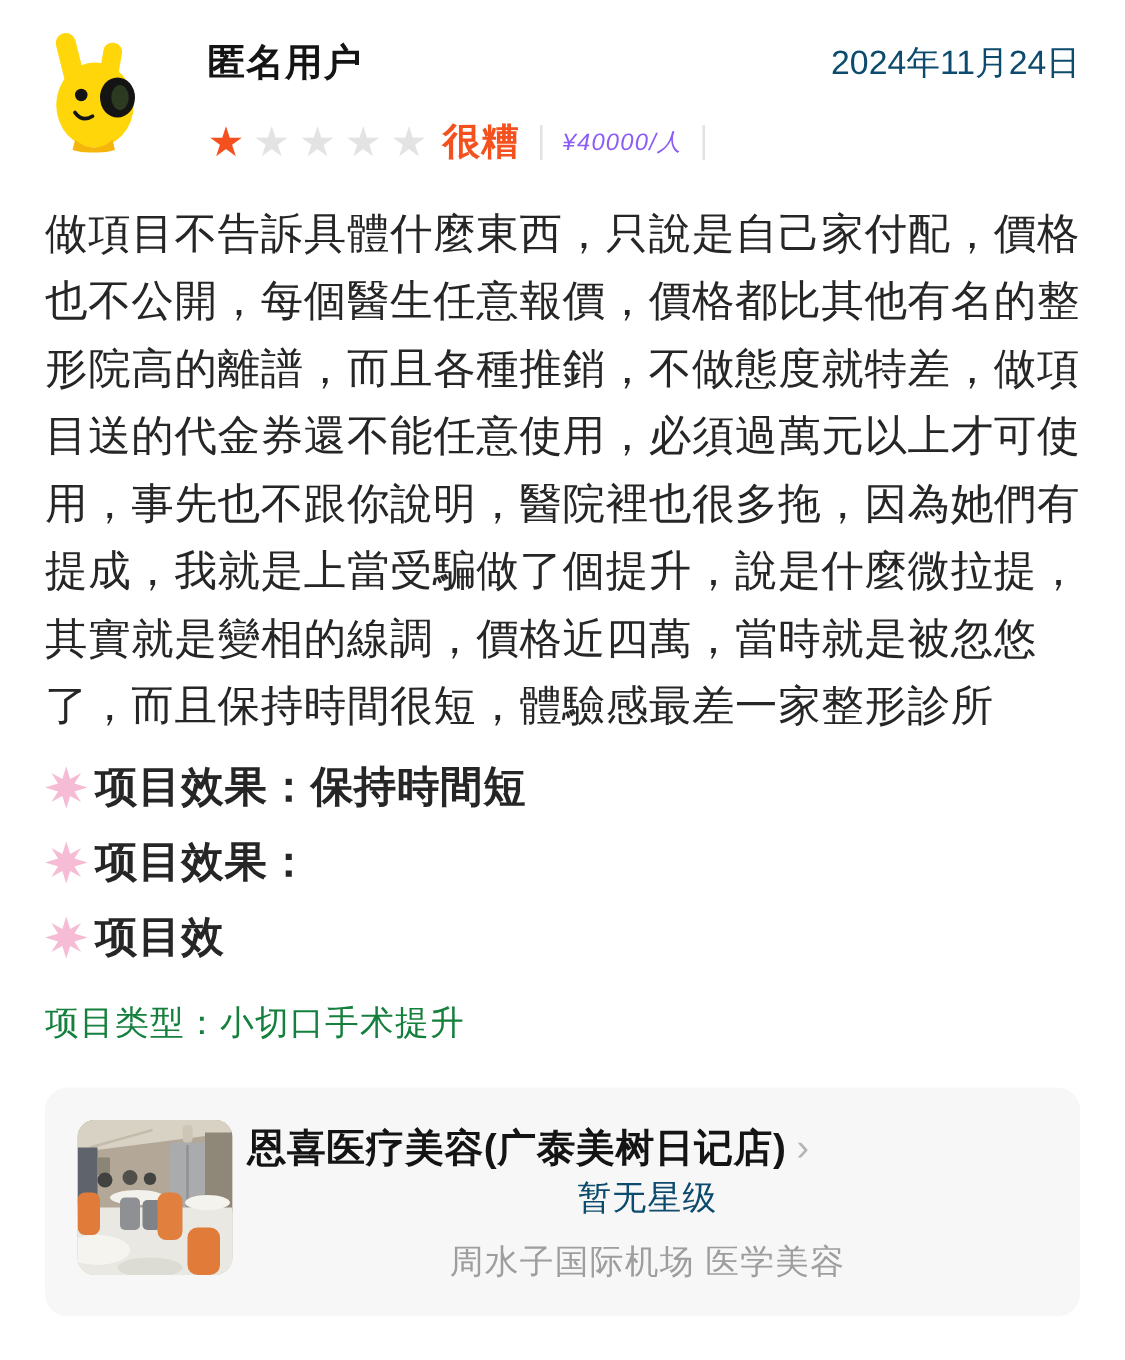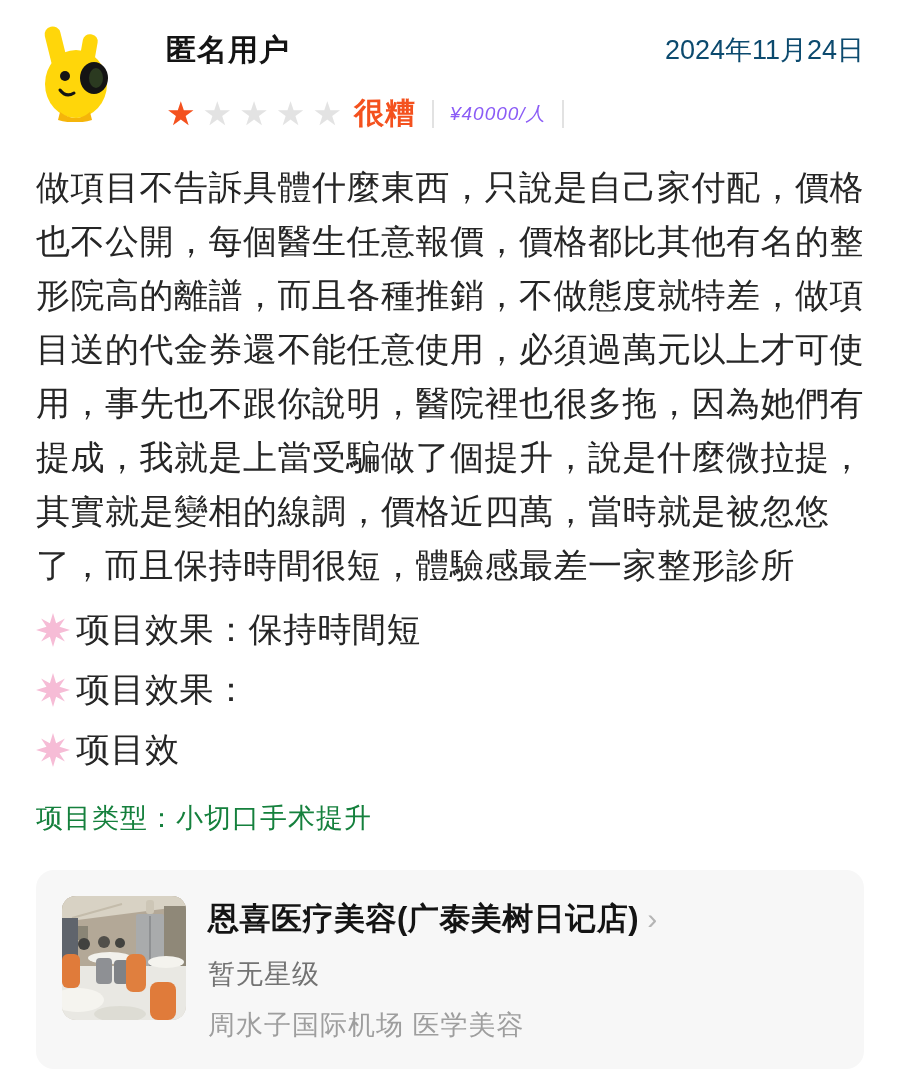--- a/index.html
+++ b/index.html
@@ -31,49 +31,50 @@
     margin-top:26px;
     font-size:34px;
     line-height:54px;
     color:#262626;
     letter-spacing:0.5px;
     word-break:break-all;
   }
 
   
   .tags { margin-top:8px; }
-  .tag-row { display:flex; align-items:center; height:60px; }
+  .tag-row { display:flex; align-items:center; height:60px;font-weight:bold; }
   .sparkle { width:34px; height:34px; margin-right:6px; flex:0 0 auto; }
   .tag-text { font-size:34px; color:#262626; letter-spacing:0.5px; }
 
   .project-type { margin-top:20px; font-size:27px; color:#15803d; letter-spacing:1px; }
 
   
   .shop-card {
     margin-top:34px;
     background:#f7f7f7;
     border-radius:18px;
     padding:26px;
     display:flex;
-    gap:22px;
+    gap:12px;
     cursor:pointer;
+    text-align:center;
   }
   .shop-thumb {
     width:124px; height:124px;
     border-radius:14px;
     overflow:hidden;
     flex:0 0 auto;
     background:#cfc8bb;
   }
   .shop-thumb svg { display:block; width:100%; height:100%; }
   .shop-info { flex:1; min-width:0; padding-top:2px; }
   .shop-name-row { display:flex; align-items:center; }
   .shop-name { font-size:31px; font-weight:bold; color:#141414; letter-spacing:0.5px; }
   .chevron { font-size:30px; color:#b5b5b5; margin-left:8px; font-weight:normal; }
-  .shop-rating { margin-top:16px; font-size:27px; color:#737373; letter-spacing:1px; }
+  .shop-rating { font-size:27px; color:#0c4a6e; letter-spacing:1px; }
   .shop-loc { margin-top:15px; font-size:27px; color:#9e9e9e; letter-spacing:1px; }
 </style>
 </head>
 <body>
 
 <div class="page">
 
   <div class="header">
     <div class="avatar">
       <svg viewBox="0 0 84 98">

